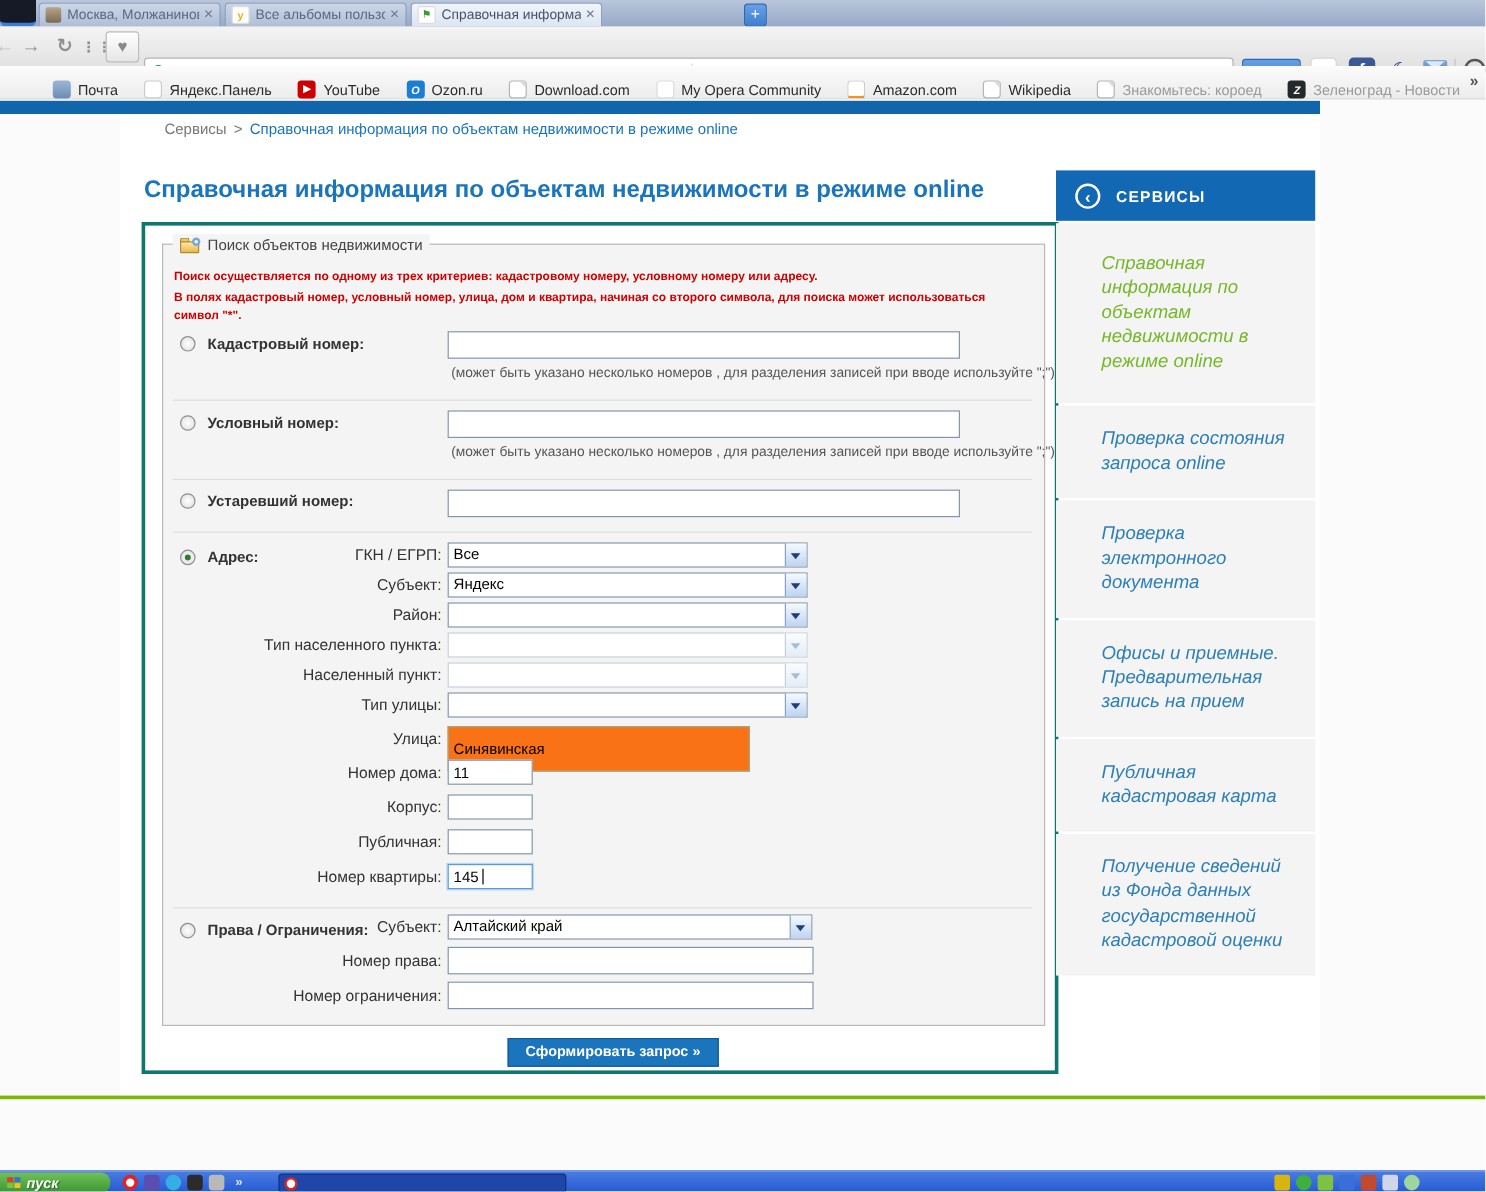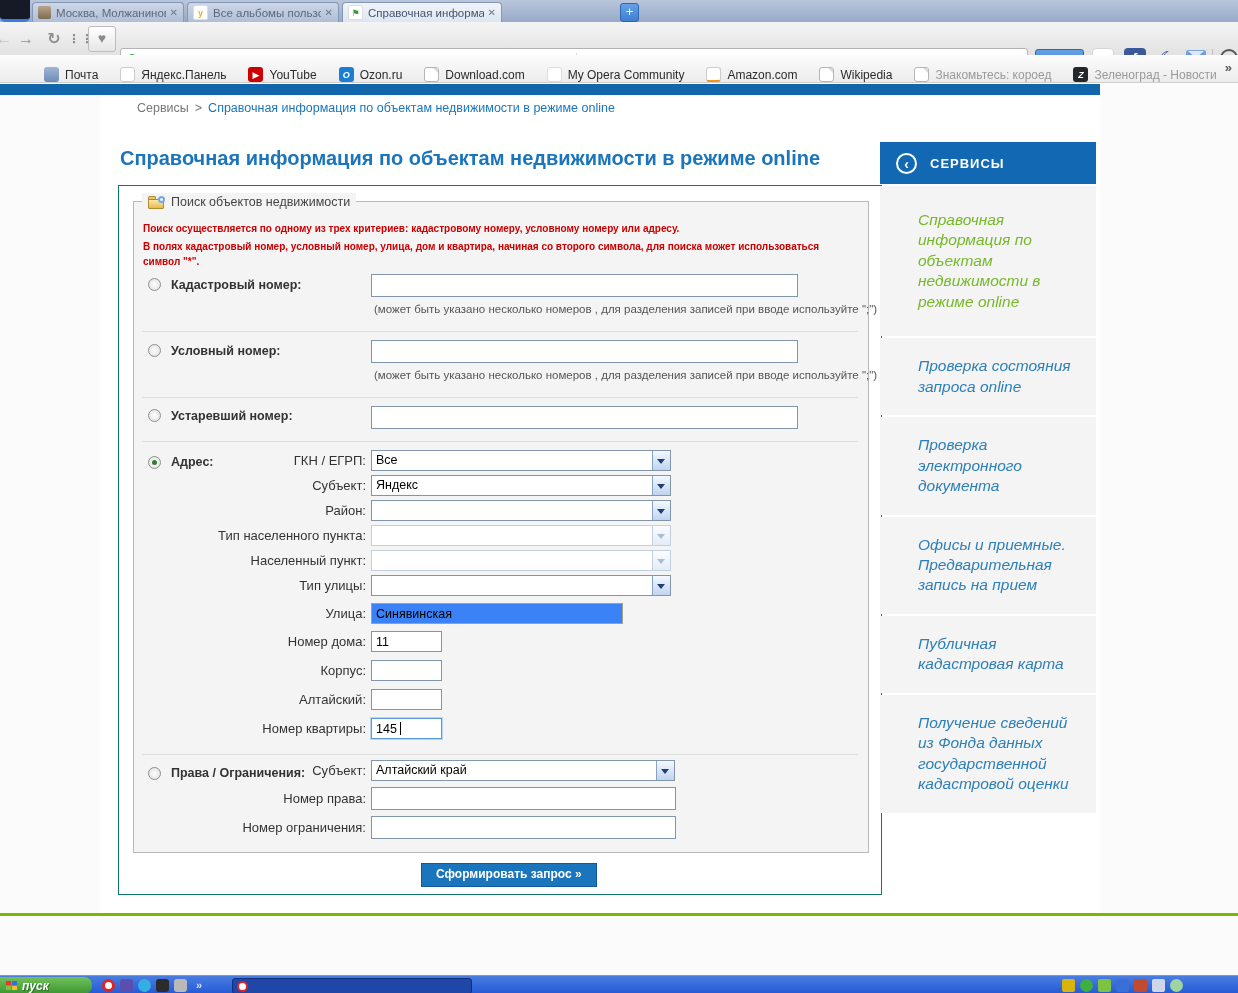--- a/index.html
+++ b/index.html
@@ -66,36 +66,36 @@
   
   #viewport{left:0;top:83px;width:1238px;height:892px;background:#fbfbfb;}
   #content-col{left:100px;top:0;width:1000px;height:830px;background:#fff;}
   #site-topbar{left:0;top:1px;width:1100px;height:11px;background:#1166ab;}
   #breadcrumb{left:137px;top:18px;font-size:12.5px;color:#777;}
   #breadcrumb .bc-link{color:#1b75bc;}
   #breadcrumb .bc-sep{margin:0 6px;}
   #page-title{left:120px;top:64px;width:770px;font-size:20px;font-weight:bold;color:#1b75bc;}
 
   
-  #panel{left:118px;top:102px;width:764px;height:710px;background:#fff;border:1px solid #0f766e;box-sizing:border-box;}
+  #panel{left:118px;top:102px;width:764px;height:710px;background:#fff;border:3px solid #0f766e;box-sizing:border-box;}
   #fieldset{left:14px;top:15px;width:734px;height:650px;border:1px solid #b9b9b9;background:#f4f4f4;}
   #legend{left:8px;top:-9px;background:#f4f4f4;padding:0 6px;display:flex;align-items:center;height:18px;}
   #legend-icon{width:17px;height:13px;position:relative;margin-right:6px;}
   #legend-icon .fold-b{position:absolute;left:0;bottom:0;width:16px;height:10px;background:linear-gradient(#ffe9a8,#e8b94d);border:1px solid #ad8b30;border-radius:1px;box-sizing:border-box;}
   #legend-icon .fold-t{position:absolute;left:0;top:0;width:8px;height:4px;background:#e8c868;border:1px solid #ad8b30;border-bottom:none;border-radius:2px 2px 0 0;box-sizing:border-box;}
   #legend-icon .mag{position:absolute;right:0;top:0;width:7px;height:7px;border:2px solid #7ba7d7;border-radius:50%;background:#eef5ff;box-sizing:border-box;}
   #legend-label{font-size:12.5px;color:#444;}
   .notice{left:9px;width:706px;color:#c00;font-size:10px;font-weight:bold;line-height:1.45;}
   .divider{left:8px;width:716px;height:0;border-top:1px solid #dedede;}
   .radio{width:13px;height:13px;border:1px solid #8f8f8f;border-radius:50%;background:radial-gradient(#ffffff,#dcdcdc);box-sizing:border-box;}
   .radio.checked::after{content:"";position:absolute;left:3px;top:3px;width:5px;height:5px;border-radius:50%;background:#2e7d32;}
   .grp-label{font-size:12.5px;font-weight:bold;color:#333;white-space:nowrap;}
   .fld-label{font-size:13px;color:#333;text-align:right;left:8px;width:224px;white-space:nowrap;}
   .txt{border:1px solid #8296ab;background:#fff;font-family:"Liberation Sans",sans-serif;font-size:12.5px;color:#000;padding:2px 4px;box-sizing:border-box;height:23px;}
-  .txt.street{background:#3b82f6;border-color:#a4a482;height:21px;}
+  .txt.street{background:#f97316;border-color:#a4a482;height:38px;}
   .txt.small{width:71px;height:21px;}
   .txt.focus{border:1px solid #5b9bd9;box-shadow:0 0 0 1px #b5d5f2;}
   .hint{font-size:11.5px;color:#555;white-space:nowrap;}
   .sel{background:#fff;border:1px solid #8296ab;height:21px;box-sizing:border-box;position:absolute;}
   .sel .sel-val{position:absolute;left:4px;top:2px;font-size:12.5px;color:#000;white-space:nowrap;}
   .sel .sel-arrow{position:absolute;right:0;top:0;bottom:0;width:17px;background:linear-gradient(#f4f9fe,#bfd4f0);border-left:1px solid #86a3c6;}
   .sel .sel-arrow::after{content:"";position:absolute;left:4px;top:8px;border:4px solid transparent;border-top:5px solid #1f3d7a;}
   .sel.disabled{border-color:#c3cfdd;}
   .sel.disabled .sel-arrow{background:linear-gradient(#fbfdff,#e3ecf7);border-left-color:#c3cfdd;}
   .sel.disabled .sel-arrow::after{border-top-color:#a9bcd6;}
@@ -314,21 +314,21 @@
 
         <div class="fld-label abs" style="top:404px;">Улица:</div>
         <input class="txt street abs" style="left: 237px; top: 401px; width: 252px;" value="Синявинская">
 
         <div class="fld-label abs" style="top:432px;">Номер дома:</div>
         <input class="txt small abs" style="left: 237px; top: 429px;" value="11">
 
         <div class="fld-label abs" style="top:461px;">Корпус:</div>
         <input class="txt small abs" style="left: 237px; top: 458px;" value="">
 
-        <div class="fld-label abs" style="top:490px;">Алтайский:</div>
+        <div class="fld-label abs" style="top:490px;">Публичная:</div>
         <input class="txt small abs" style="left: 237px; top: 487px;" value="">
 
         <div class="fld-label abs" style="top:519px;">Номер квартиры:</div>
         <input class="txt small focus abs" style="left: 237px; top: 516px;" value="145">
         <div id="caret" class="abs" style="left:266px;top:520px;"></div>
 
         <div class="divider abs" style="top:552px;"></div>
 
         <div class="radio abs" style="left:14px;top:565px;"></div>
         <div class="grp-label abs" style="left:37px;top:564px;">Права / Ограничения:</div>

